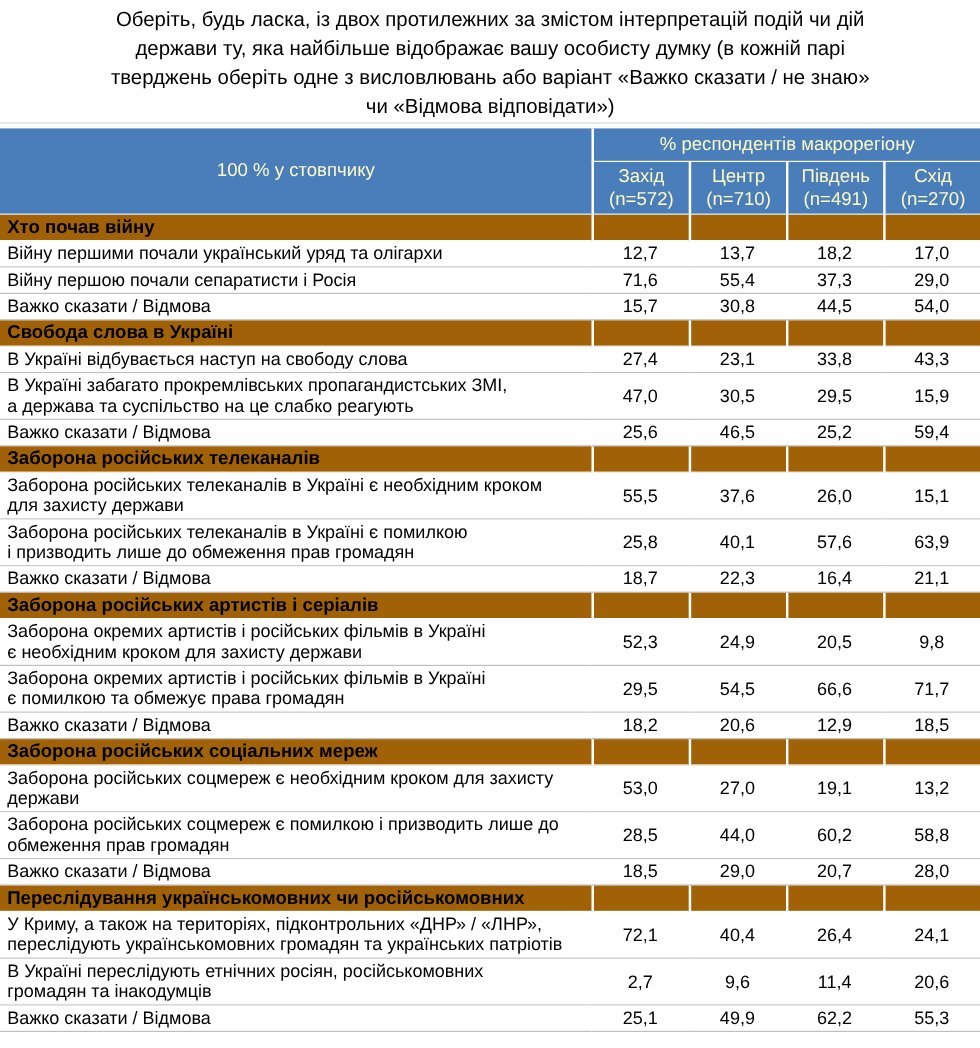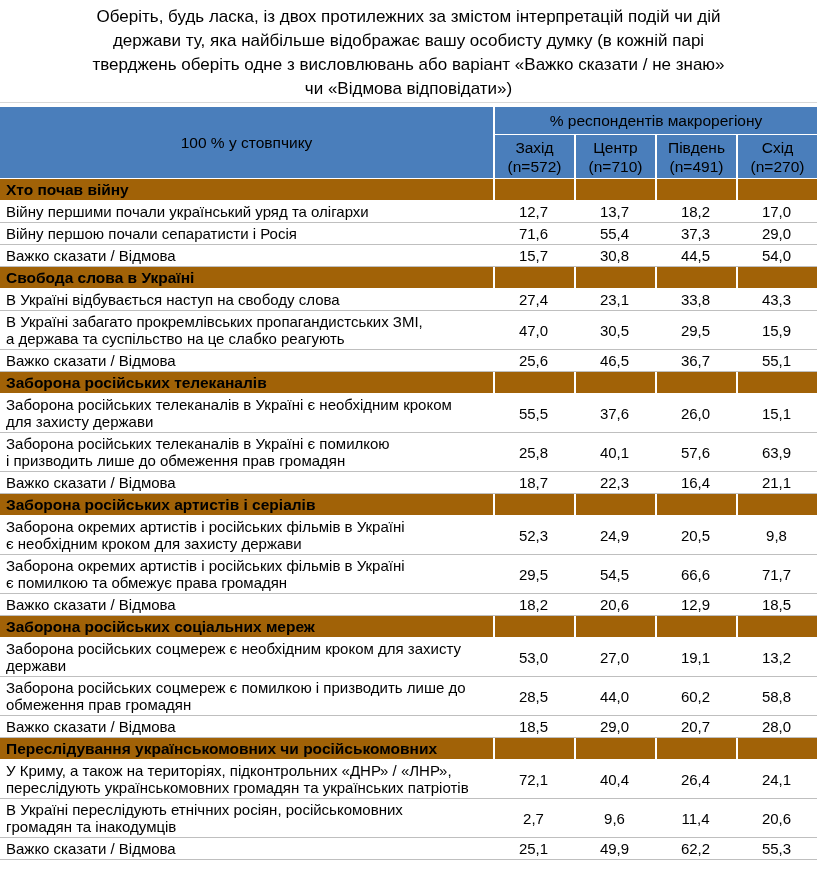--- a/index.html
+++ b/index.html
@@ -14,21 +14,21 @@
     font-size:17px;line-height:24px;font-weight:normal;
     text-align:center;color:#000;
   }
   .hairline{height:1px;background:#d8d8d8;margin:1px 0 4px 0;}
   table{
     width:817px;table-layout:fixed;border-collapse:separate;border-spacing:0;
   }
   th,td{box-sizing:border-box;padding:0;margin:0;vertical-align:middle;}
   
   thead th{
-    background:#4a7ebb;color:#000000;font-weight:normal;text-align:center;
+    background:#4a7ebb;color:#fef9c3;font-weight:normal;text-align:center;
   }
   th.corner{font-size:15.5px;}
   th.group-h{
     height:28px;font-size:15.5px;
     border-left:2px solid #ffffff;border-bottom:1px solid #ffffff;
   }
   th.region-h{
     height:44px;font-size:15.5px;line-height:19px;
     border-left:2px solid #ffffff;border-bottom:1px solid #ffffff;
   }
@@ -140,22 +140,22 @@
 а держава та суспільство на це слабко реагують</td>
         <td class="val">47,0</td>
         <td class="val">30,5</td>
         <td class="val">29,5</td>
         <td class="val">15,9</td>
       </tr>
       <tr>
         <td class="row-label">Важко сказати / Відмова</td>
         <td class="val">25,6</td>
         <td class="val">46,5</td>
-        <td class="val">36,7</td>
-        <td class="val">55,1</td>
+        <td class="val">25,2</td>
+        <td class="val">59,4</td>
       </tr>
       <tr>
         <td class="band band-label">Заборона російських телеканалів</td>
         <td class="band"></td>
         <td class="band"></td>
         <td class="band"></td>
         <td class="band"></td>
       </tr>
       <tr>
         <td class="row-label">Заборона російських телеканалів в Україні є необхідним кроком

